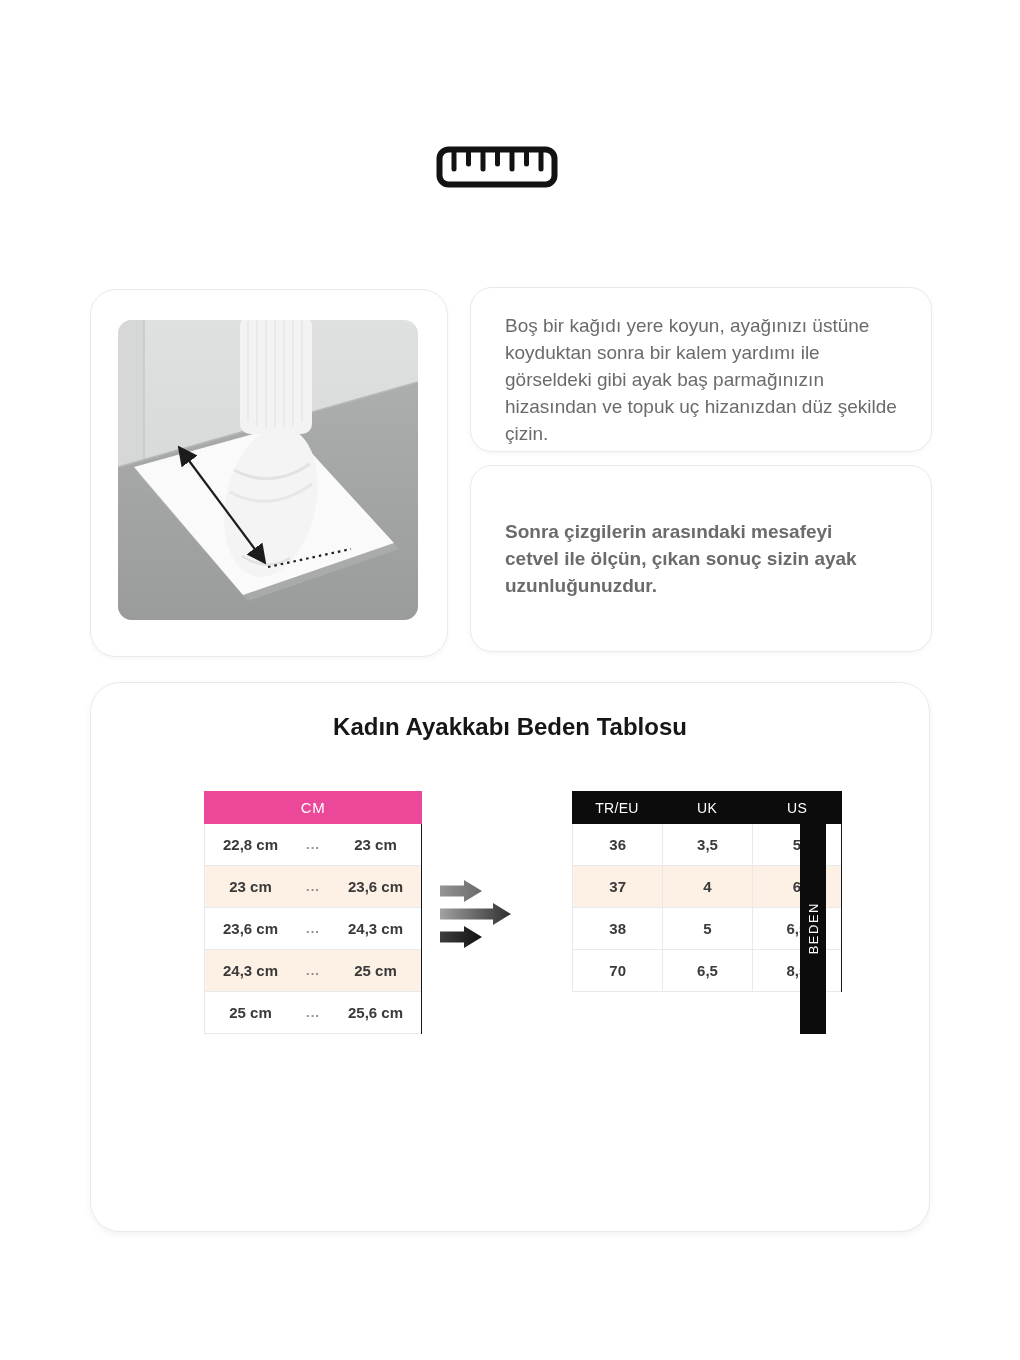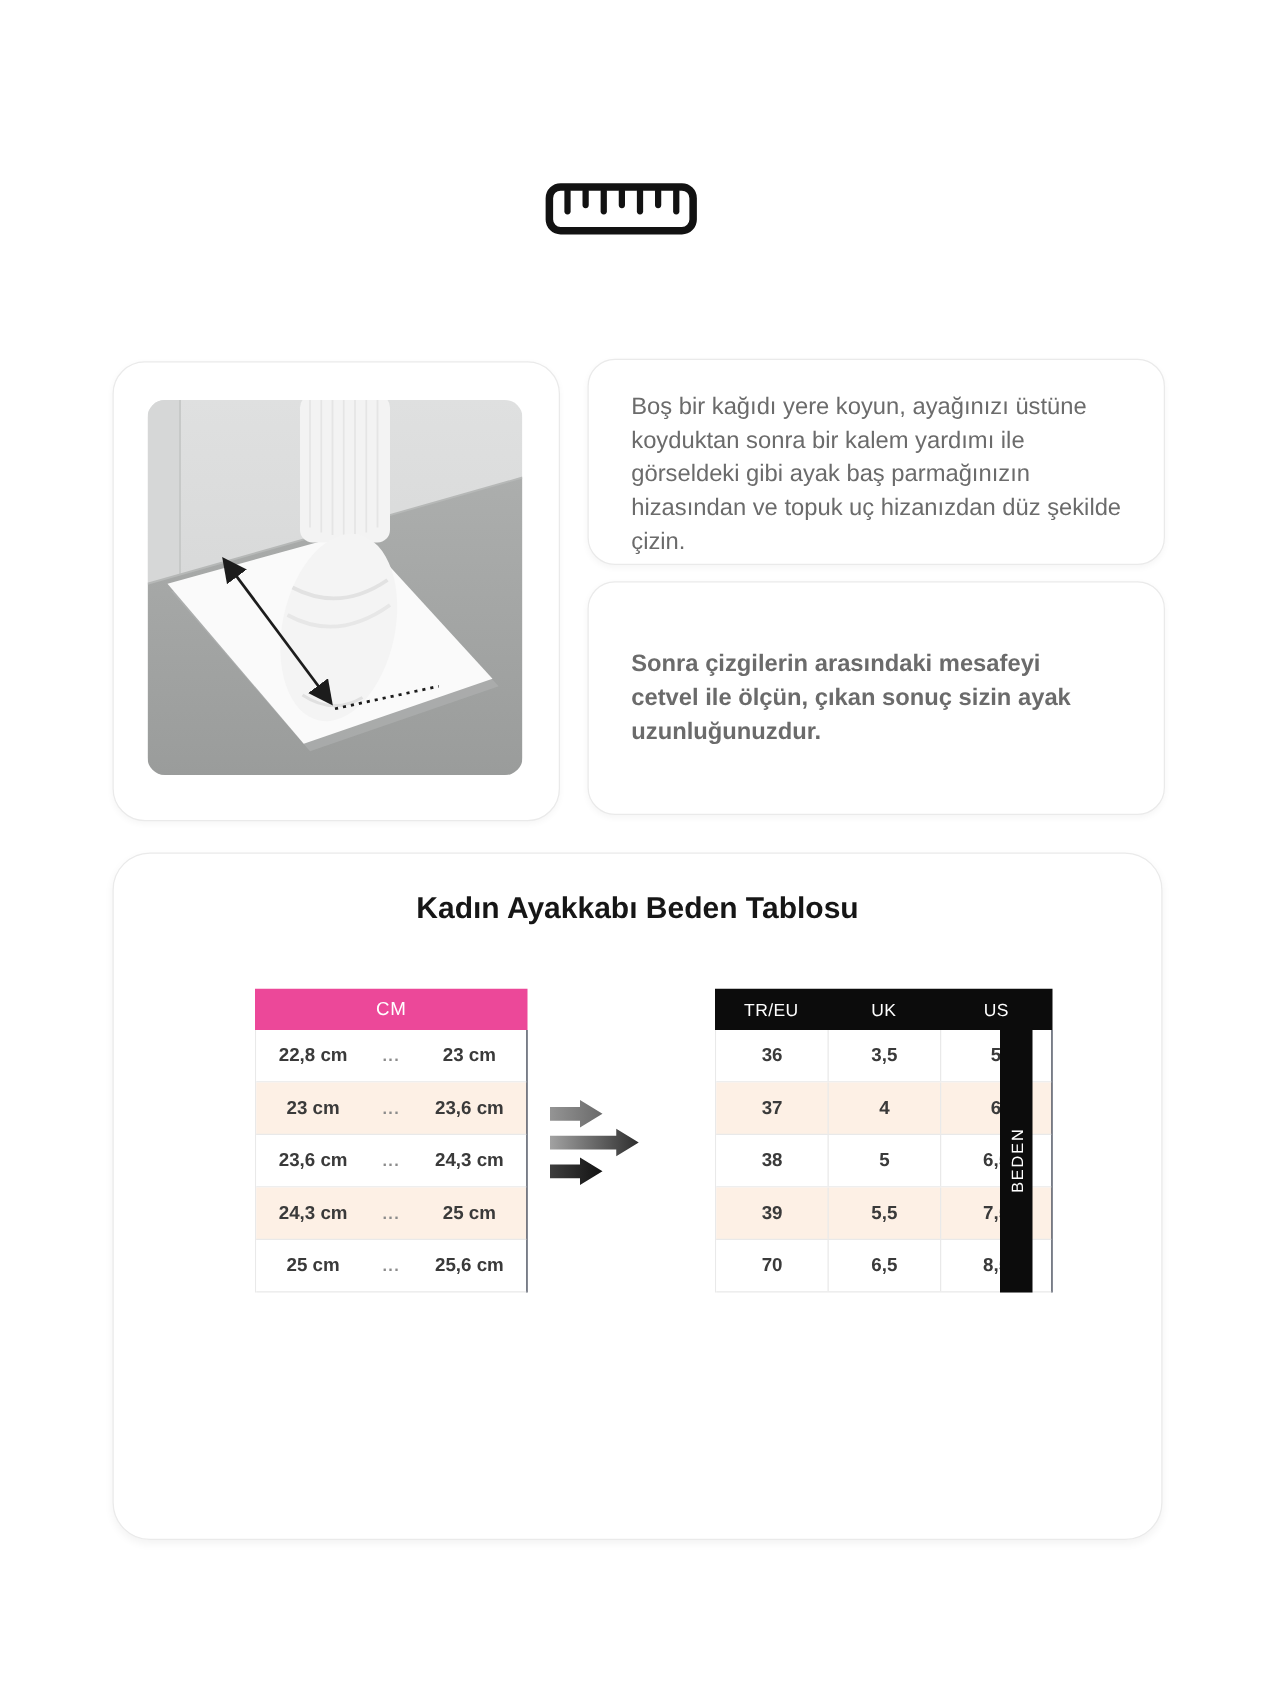--- a/index.html
+++ b/index.html
@@ -205,25 +205,20 @@
         <div class="conv-row row-alt">
           <span>37</span>
             <span>4</span>
             <span>6</span>
         </div>
         <div class="conv-row">
           <span>38</span>
             <span>5</span>
             <span>6,5</span>
         </div>
-        <div class="conv-row row-alt">
-          <span>39</span>
-            <span>5,5</span>
-            <span>7,5</span>
-        </div>
         <div class="conv-row">
           <span>70</span>
             <span>6,5</span>
             <span>8,5</span>
         </div>
       </div>
     </div>
 
     <div class="beden-bar">
       <span>BEDEN</span>

